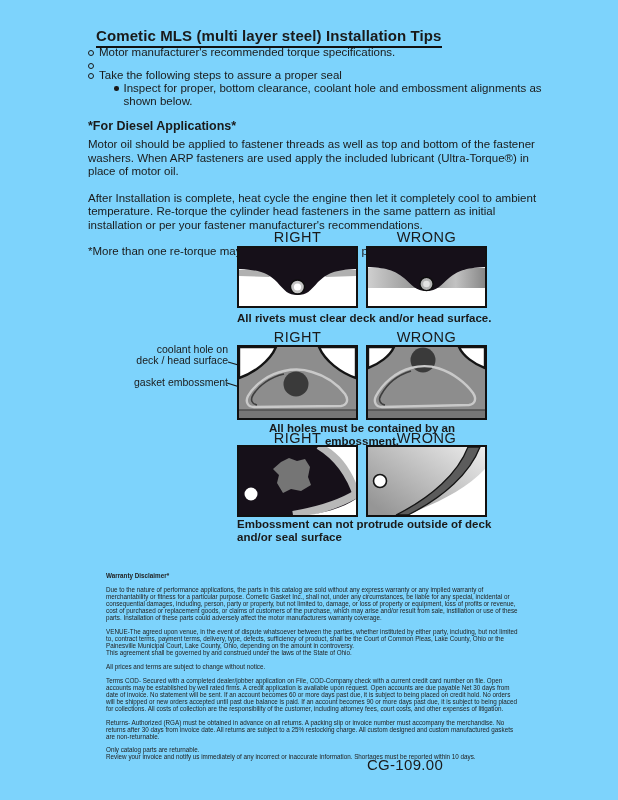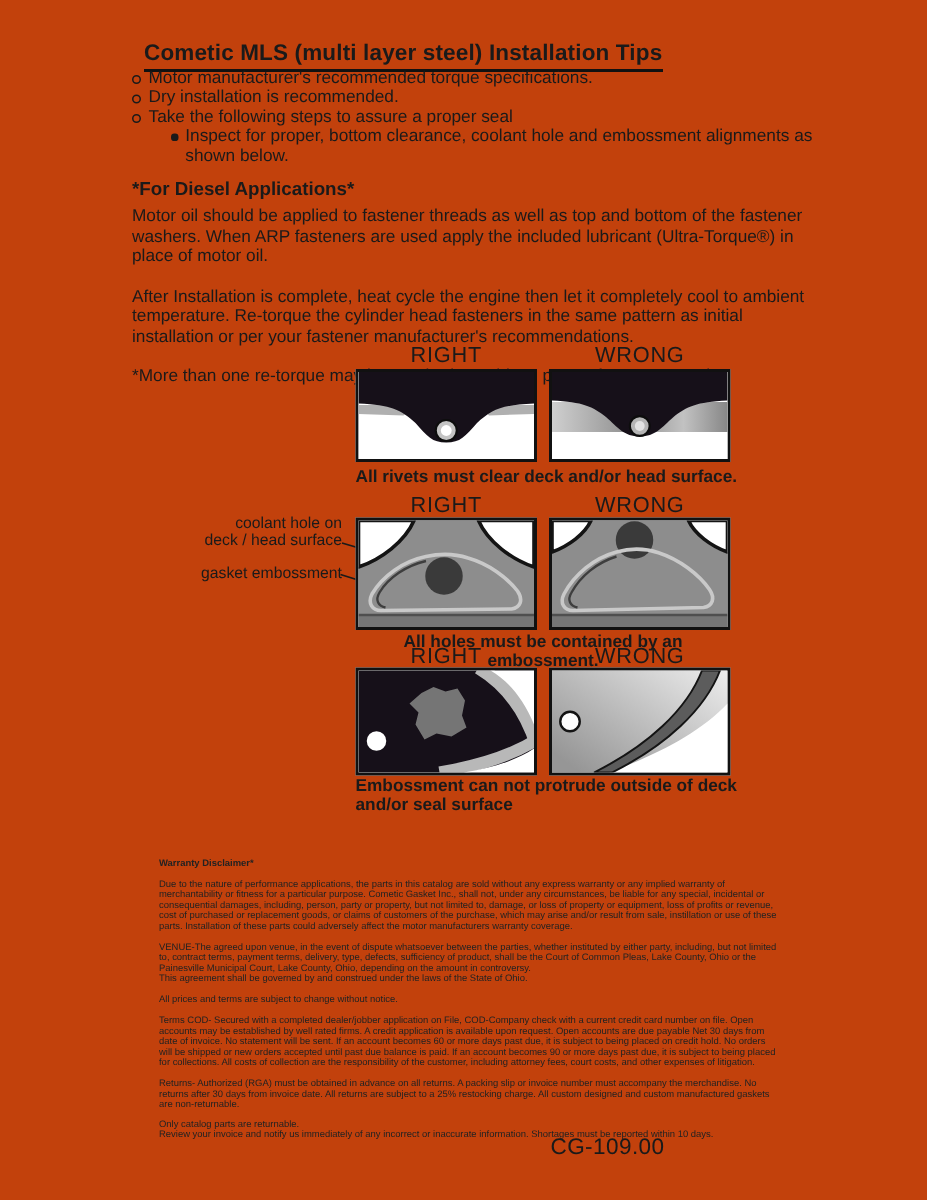--- a/index.html
+++ b/index.html
@@ -1,16 +1,16 @@
 <!DOCTYPE html>
 <html><head>
 <meta charset="utf-8">
 <style>
   html,body{margin:0;padding:0;background:#ffffff;}
-  .page{position:relative;width:618px;height:800px;background:#c2410c;overflow:hidden;
+  .page{position:relative;width:618px;height:800px;background:#7dd3fc;overflow:hidden;
         font-family:"Liberation Sans","DejaVu Sans",sans-serif;color:#1a1a1a;}
 
   
   .title{position:absolute;left:96px;top:27px;font-size:15px;font-weight:bold;
          border-bottom:2px solid #111;padding-bottom:2px;letter-spacing:.1px;}
   .tips{position:absolute;left:88px;top:46px;width:460px;font-size:11.5px;line-height:13px;}
   .tip-row{display:flex;align-items:flex-start;}
   .b-o{flex:0 0 auto;width:4px;height:4px;border:1px solid #1a1a1a;border-radius:50%;
        margin:4px 5px 0 0;}
   .sub{margin-left:26px;}
@@ -48,21 +48,20 @@
 
   <div class="title">Cometic MLS (multi layer steel) Installation Tips</div>
 
   <div class="tips">
     <div class="tip-row">
       <span class="b-o"></span>
       <span>Motor manufacturer's recommended torque specifications.</span>
     </div>
     <div class="tip-row">
       <span class="b-o"></span>
-      <span>Dry installation is recommended.</span>
     </div>
     <div class="tip-row">
       <span class="b-o"></span>
       <span>Take the following steps to assure a proper seal</span>
     </div>
     <div class="tip-row sub">
       <span class="b-f"></span>
       <span>Inspect for proper, bottom clearance, coolant hole and embossment alignments as shown below.</span>
     </div>
   </div>

